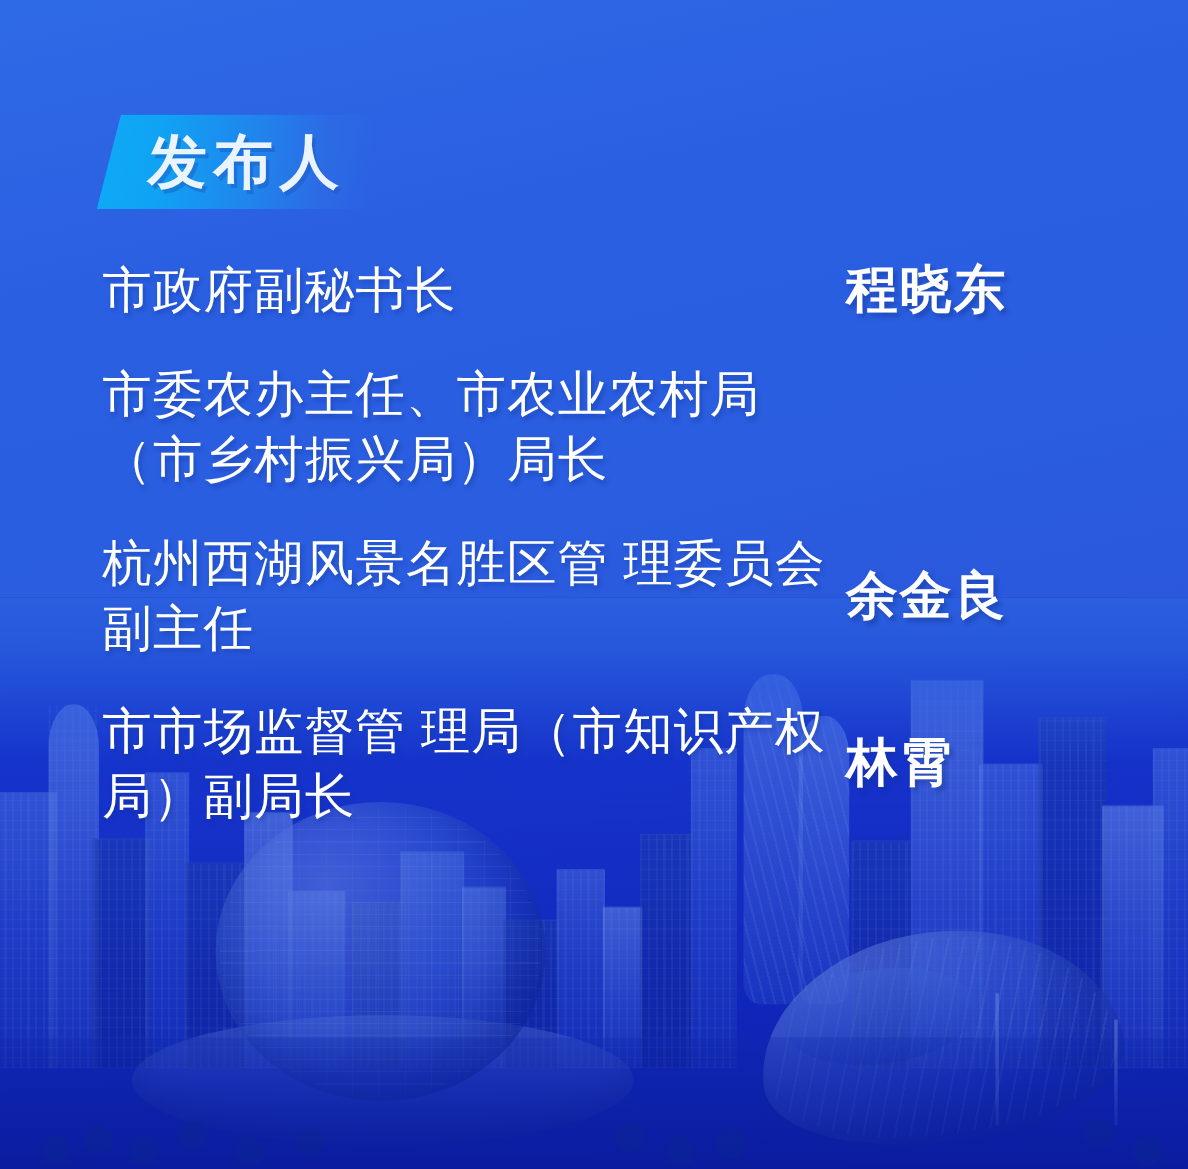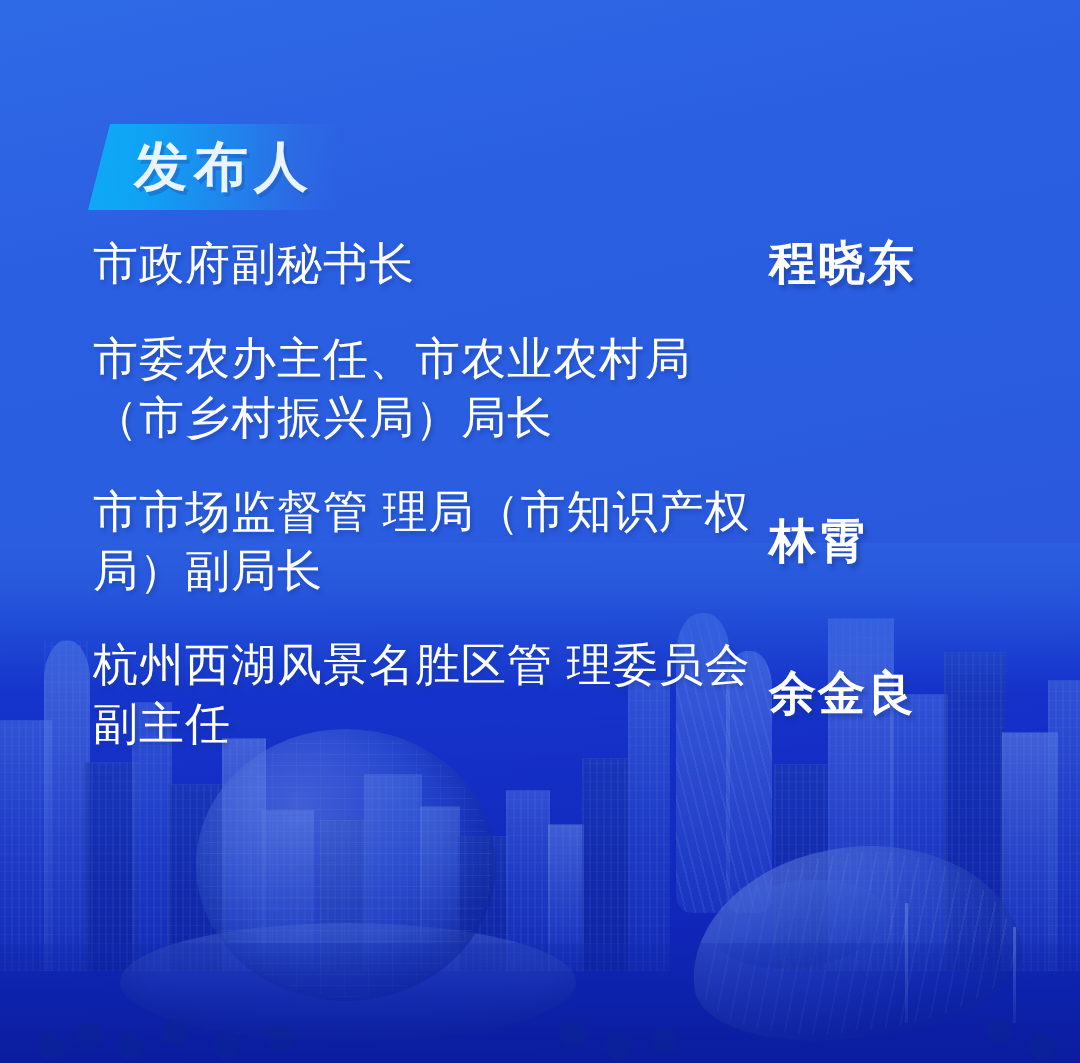--- a/index.html
+++ b/index.html
@@ -156,21 +156,20 @@
   .banner {
     position: absolute;
     left: 88px;
     top: 104px;
     width: 250px;
     height: 86px;
     background: linear-gradient(96deg, #0eaaf7 0%, #10a2f4 24%, #2183ec 58%, #2c6ae4 82%, rgba(45,98,226,0) 100%);
     clip-path: polygon(22px 0, 100% 0, 100% 100%, 0 100%);
     display: flex;
     align-items: center;
-    margin-top: 20px;
   }
   .banner-title {
     margin-left: 46px;
     font-size: 54px;
     font-weight: 700;
     letter-spacing: 6px;
     color: #e9f4ff;
     text-shadow: 3px 4px 0 rgba(26,86,190,0.45);
     white-space: nowrap;
   }
@@ -276,24 +275,24 @@
     <div class="row">
       <div class="title-cell">市政府副秘书长</div>
       <div class="name-cell">程晓东</div>
     </div>
 
     <div class="row">
       <div class="title-cell">市委农办主任、市农业农村局（市乡村振兴局）局长</div>
     </div>
 
     <div class="row">
+      <div class="title-cell">杭州西湖风景名胜区管 理委员会副主任</div>
+      <div class="name-cell">余金良</div>
+    </div>
+
+    <div class="row">
       <div class="title-cell">市市场监督管 理局（市知识产权局）副局长</div>
       <div class="name-cell">林霄</div>
     </div>
 
-    <div class="row">
-      <div class="title-cell">杭州西湖风景名胜区管 理委员会副主任</div>
-      <div class="name-cell">余金良</div>
-    </div>
-
 
   </div>
 </div>
 
 </body></html>

